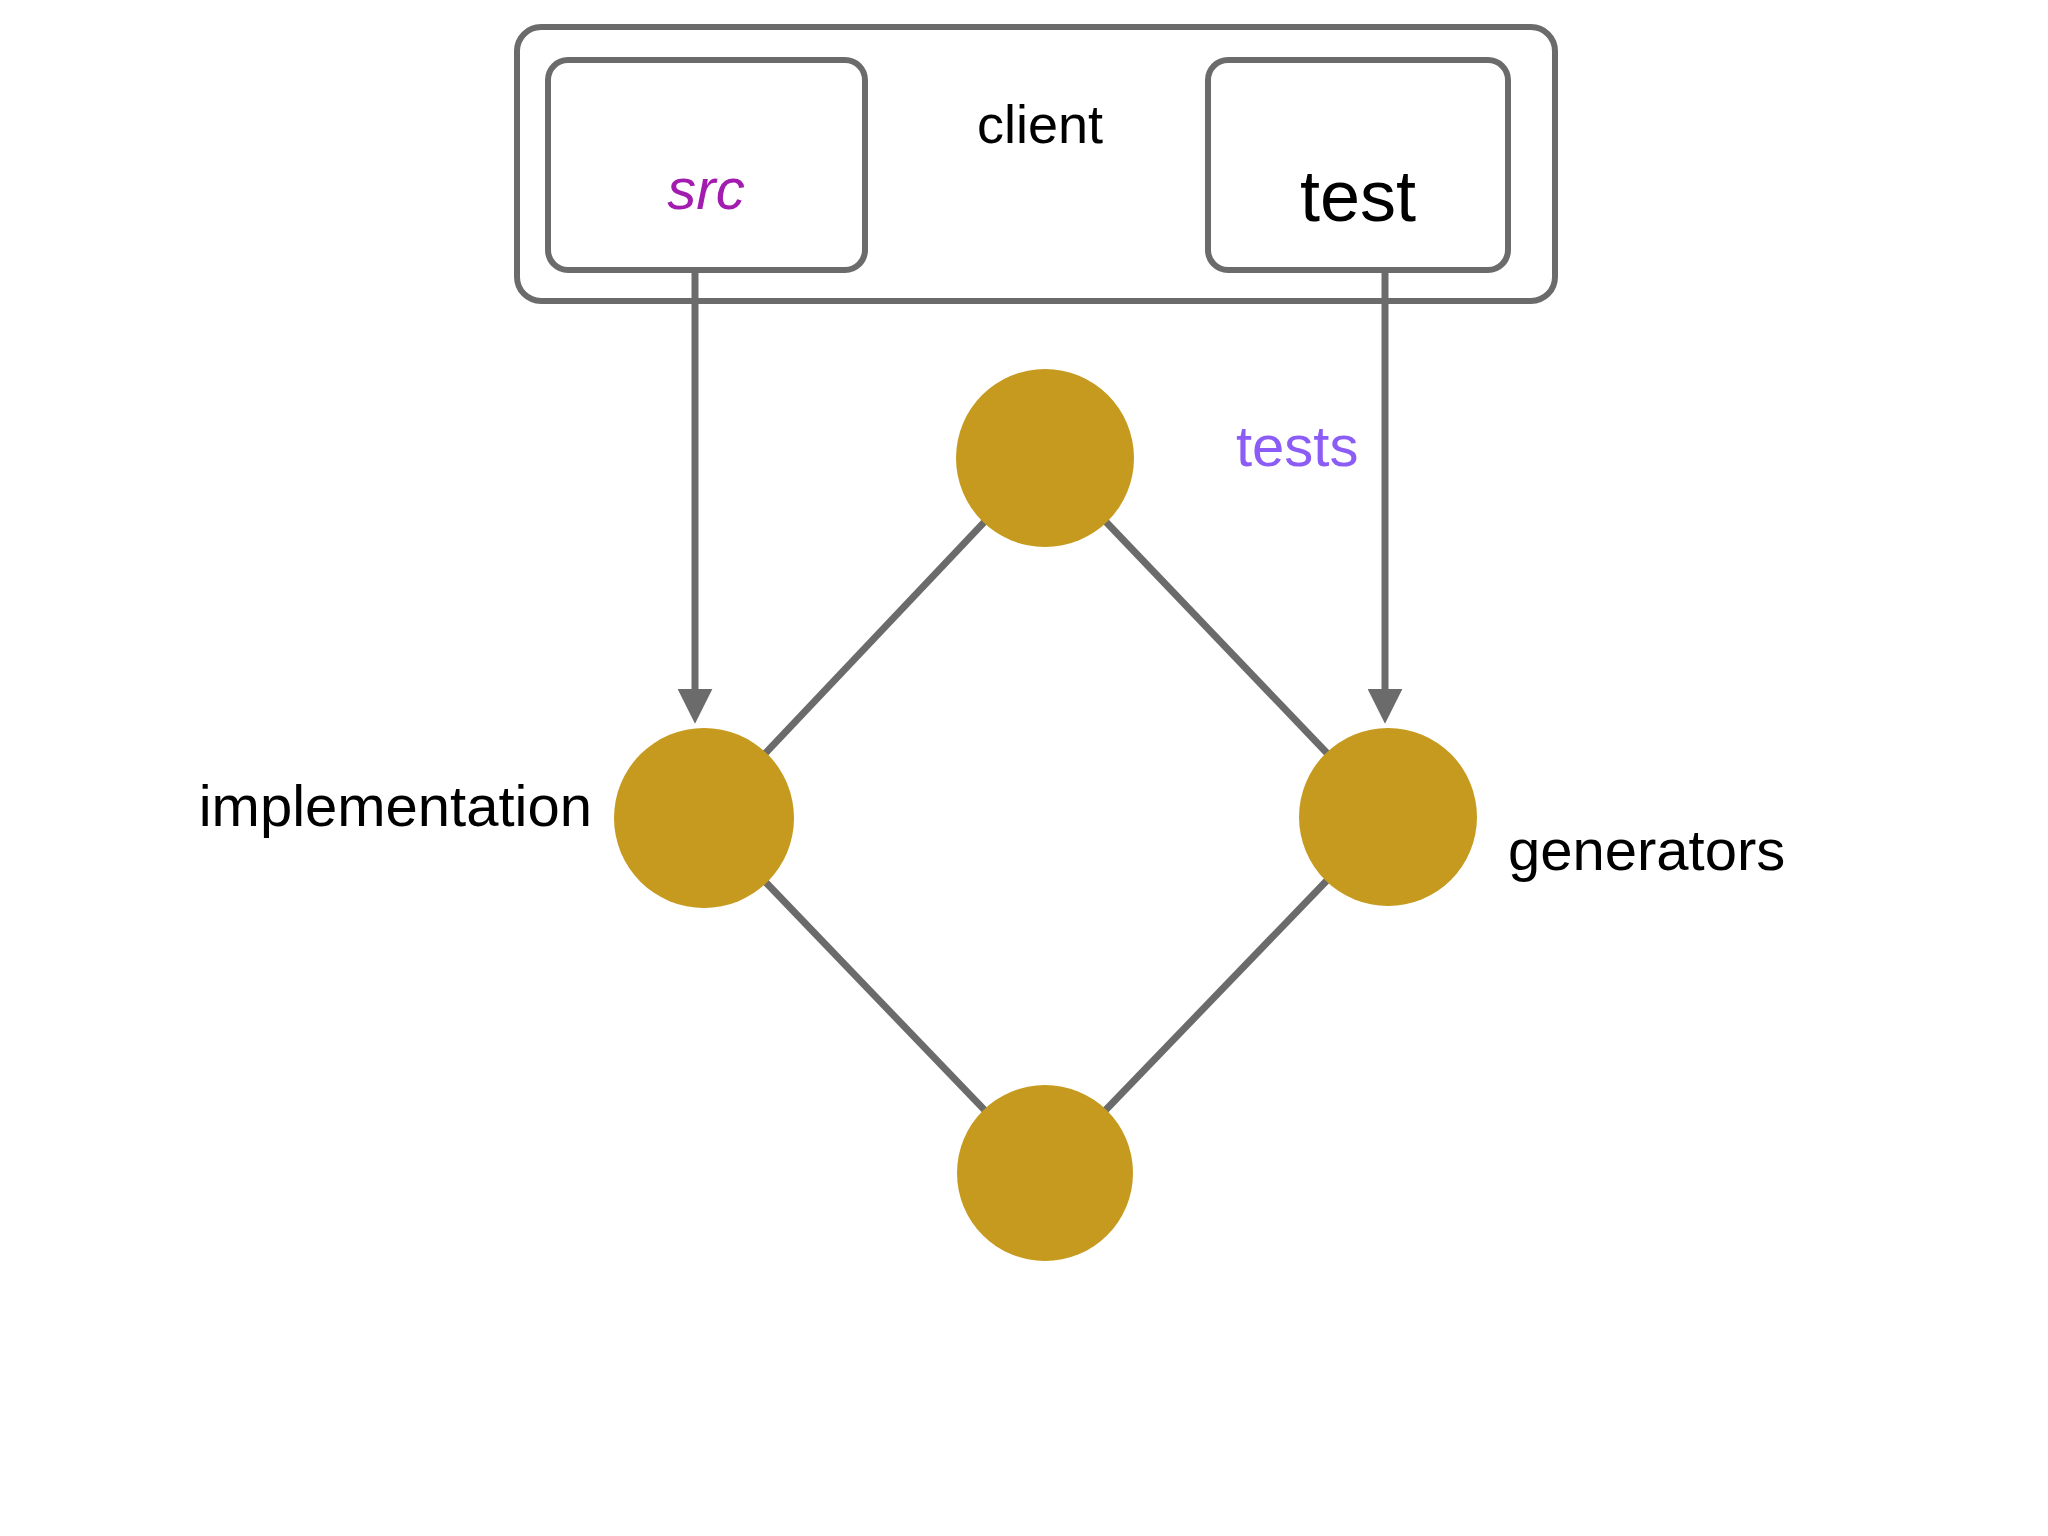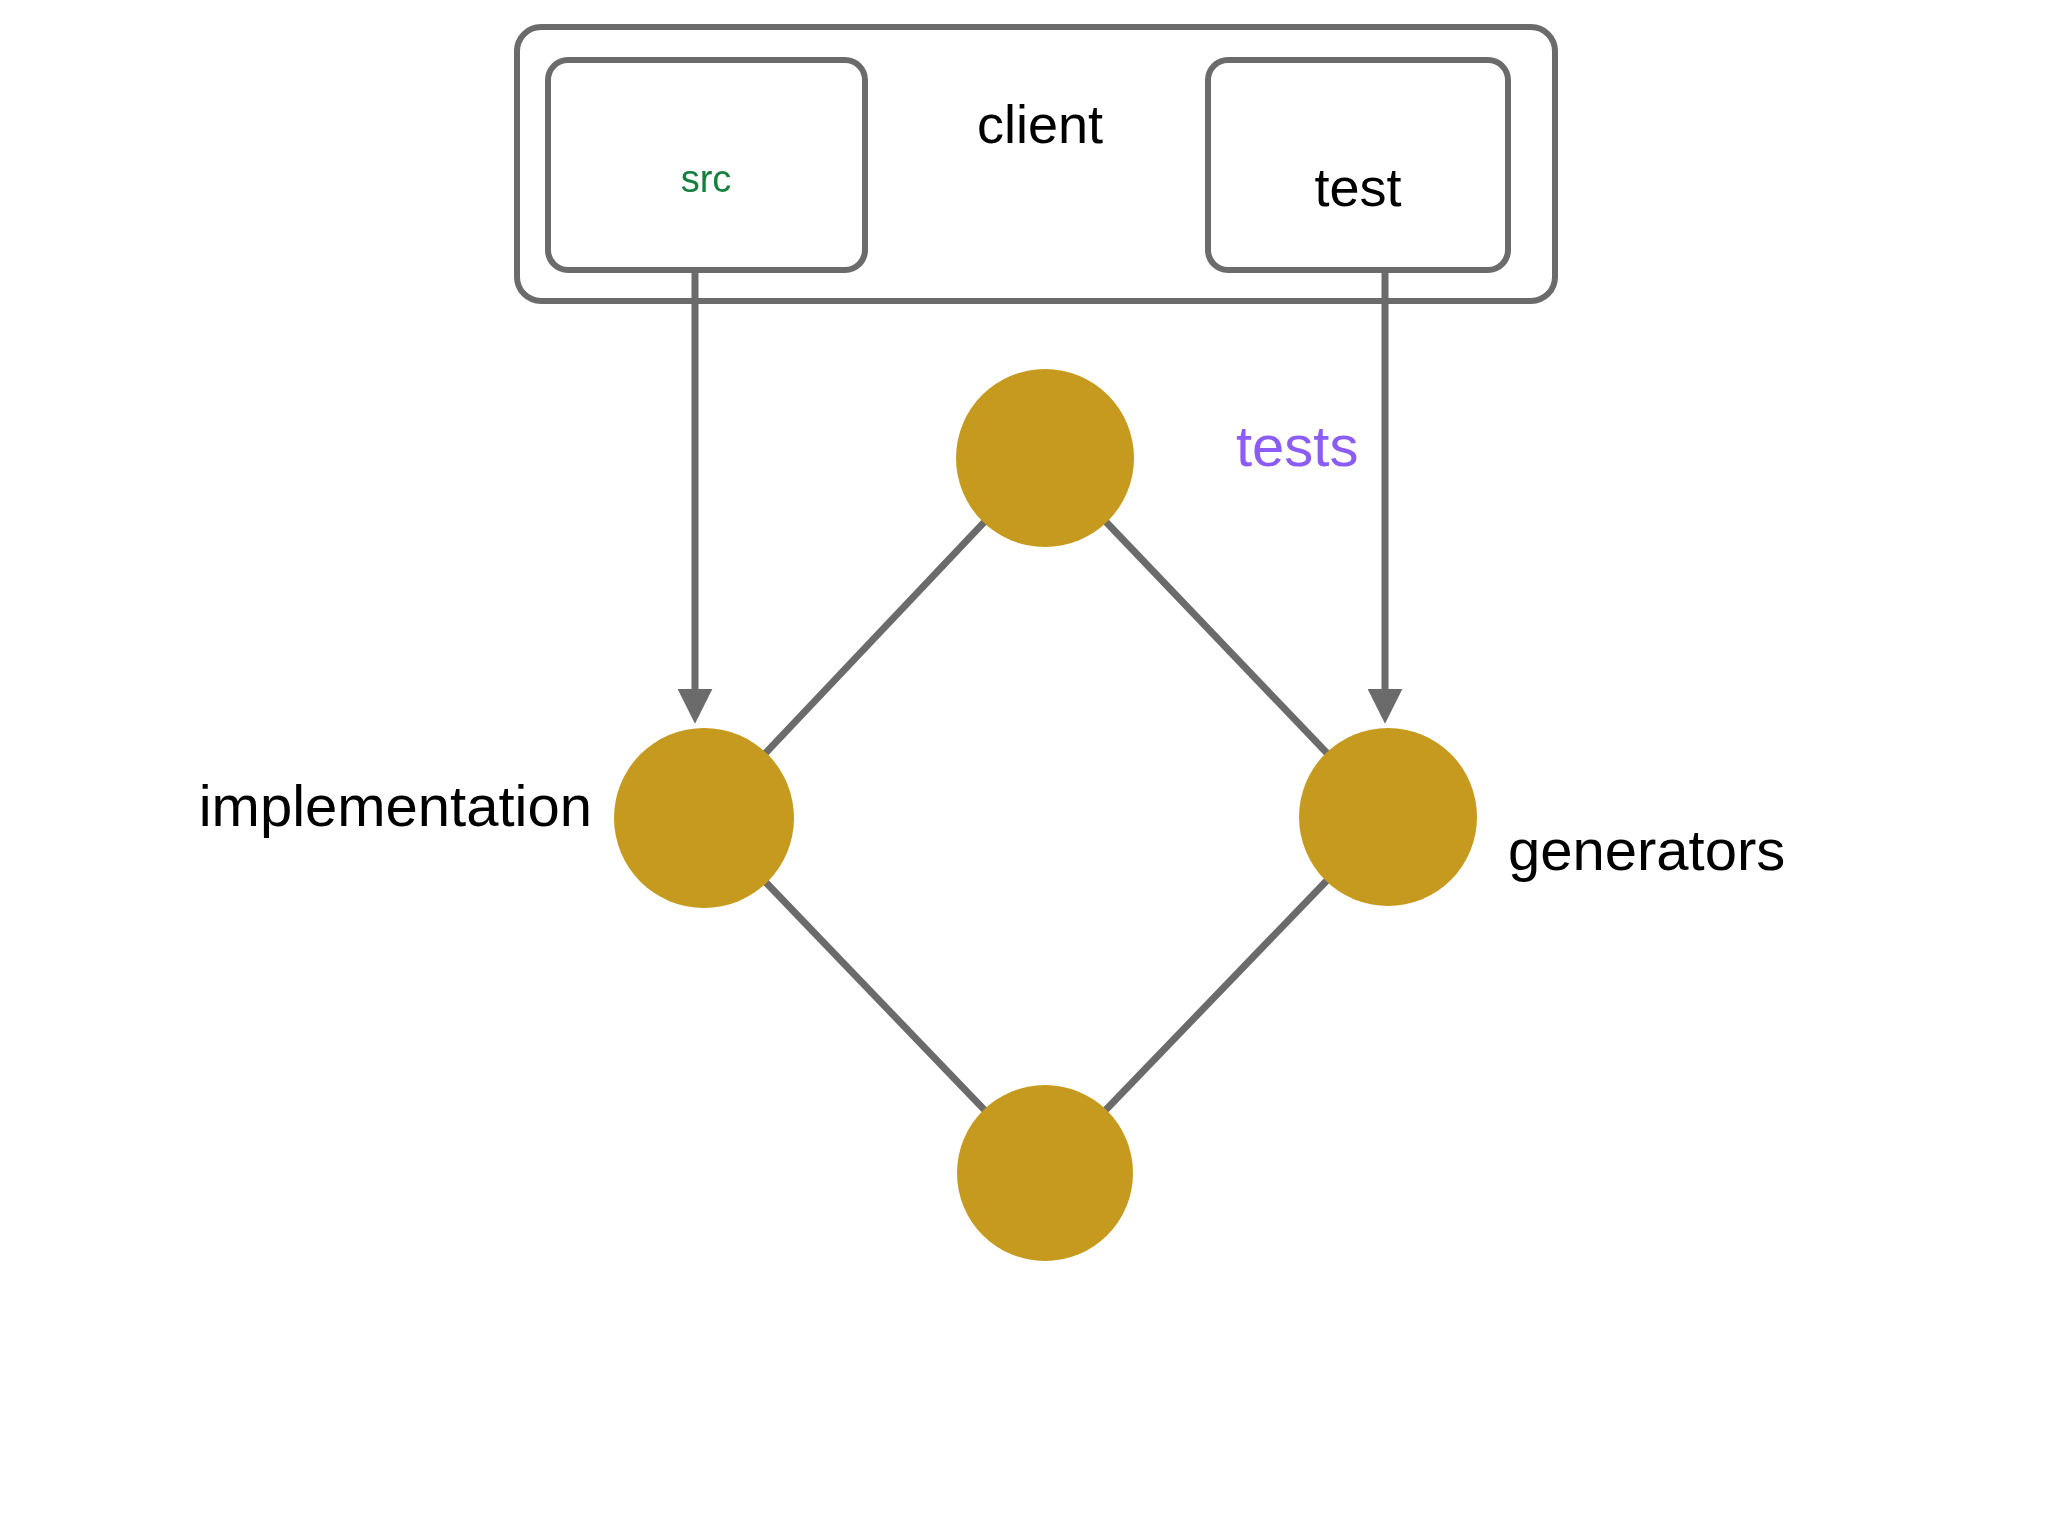--- a/index.html
+++ b/index.html
@@ -78,20 +78,20 @@
 
     <g>
       <circle id="node-0" cx="1045" cy="458" r="89" fill="#c69a1e"></circle>
       <circle id="node-1" cx="704" cy="818" r="90" fill="#c69a1e"></circle>
       <circle id="node-2" cx="1388" cy="817" r="89" fill="#c69a1e"></circle>
       <circle id="node-3" cx="1045" cy="1173" r="88" fill="#c69a1e"></circle>
     </g>
   </svg>
 
   <div class="box-label" id="container-label" style="font-size: 54px; left: 1040px; top: 97px; transform: translate(-50%, 0px); color: rgb(0, 0, 0);">client</div>
-  <div class="box-label" id="subbox-label-0" style="font-size: 38px; left: 706px; top: 160px; transform: translate(-50%, 0px); color: #15803d;">src</div>
-  <div class="box-label" id="subbox-label-1" style="font-size: 54px; left: 1358px; top: 160px; transform: translate(-50%, 0px); color: rgb(0, 0, 0);">test</div>
+  <div class="box-label" id="subbox-label-0" style="font-size: 58px; left: 706px; top: 160px; transform: translate(-50%, 0px); color: #a21caf; font-style: italic;">src</div>
+  <div class="box-label" id="subbox-label-1" style="font-size: 72px; left: 1358px; top: 160px; transform: translate(-50%, 0px); color: rgb(0, 0, 0);">test</div>
 
   <div class="node-label" id="node-label-0" style="font-size: 58px; top: 417px; color: #8b5cf6; left: 1236px; transform: translate(0px, 0px);">tests</div>
   <div class="node-label" id="node-label-1" style="font-size: 58px; top: 777px; color: rgb(0, 0, 0); left: 592px; transform: translate(-100%, 0px);">implementation</div>
   <div class="node-label" id="node-label-2" style="font-size: 58px; top: 777px; color: rgb(0, 0, 0); left: 1508px; transform: translate(0px, 0px); margin-top: 44px;">generators</div>
 
 </div>
 
 </body></html>

